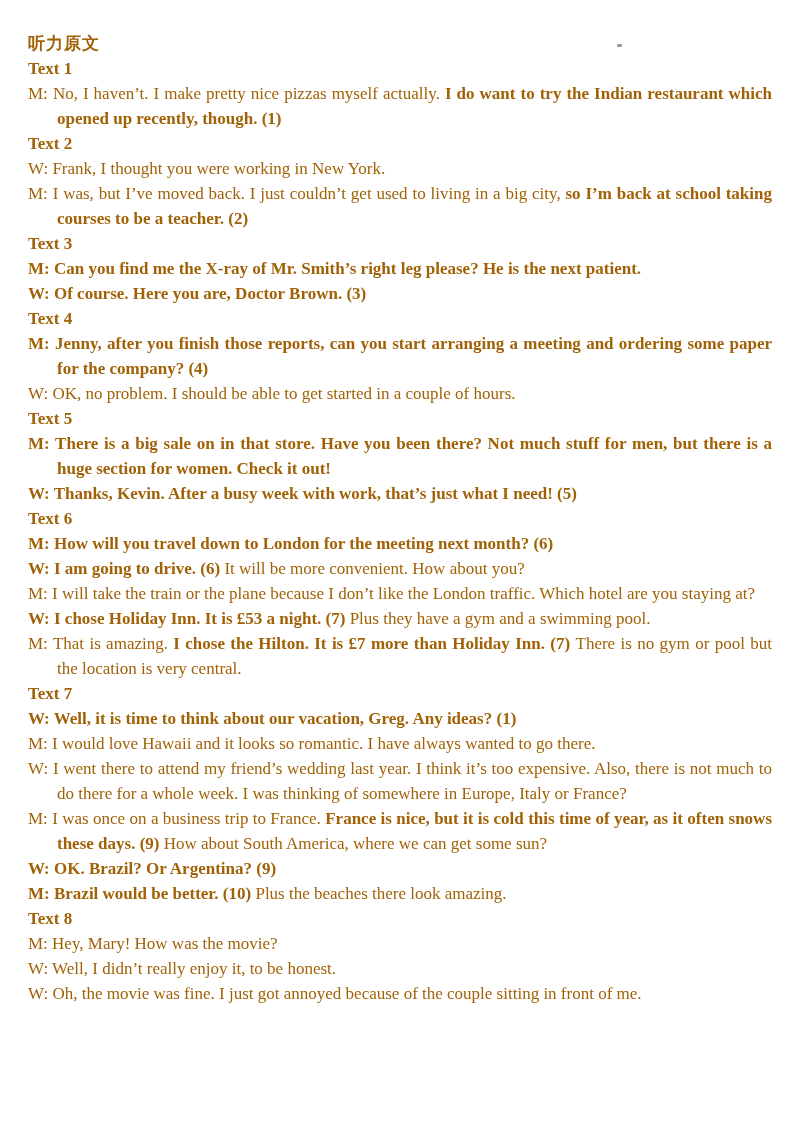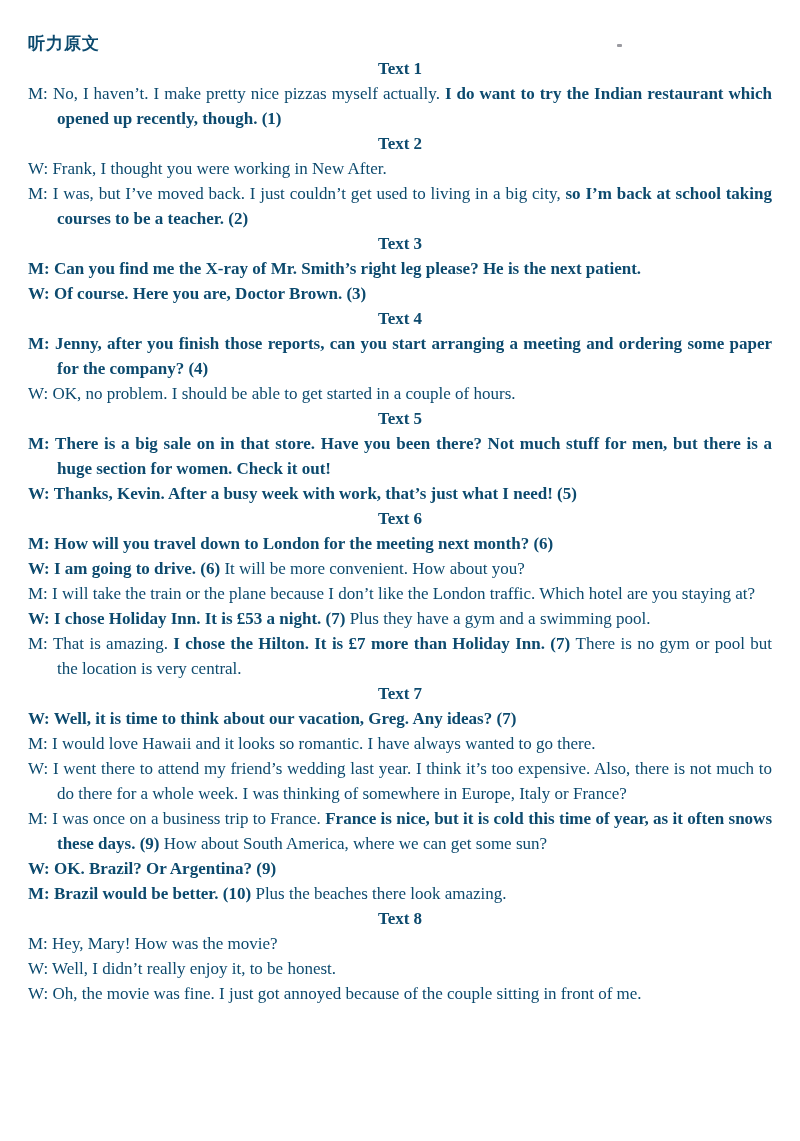--- a/index.html
+++ b/index.html
@@ -14,38 +14,37 @@
   }
   .page {
     position: relative;
     box-sizing: border-box;
     width: 800px;
     height: 1141px;
     padding: 31px 28px 0 28px;
     font-family: "Liberation Serif", "DejaVu Serif", serif;
     font-size: 17px;
     line-height: 25px;
-    color: #0c4a6e;
+    color: #a16207;
   }
   .title {
     margin: 0;
     font-size: 17px;
     font-weight: 600;
     line-height: 25px;
     letter-spacing: 1px;
   }
   .section {
     margin: 0;
   }
   .heading {
     margin: 0;
     font-size: 17px;
     font-weight: bold;
     line-height: 25px;
-    text-align: center;
   }
   .line {
     margin: 0;
     text-align: justify;
     padding-left: 29px;
     text-indent: -29px;
   }
   .speaker {
     font-weight: normal;
   }
@@ -68,21 +67,21 @@
 <div class="page">
   <div class="speck"></div>
   <h1 class="title">听力原文</h1>
   <div id="sections">
       <div class="section">
         <h2 class="heading">Text 1</h2>
         <p class="line"><span class="speaker">M: </span> <span class="seg">No, I haven’t. I make pretty nice pizzas myself actually. </span><span class="seg bold">I do want to try the Indian restaurant which opened up recently, though. (1)</span></p>
       </div>
       <div class="section">
         <h2 class="heading">Text 2</h2>
-        <p class="line"><span class="speaker">W: </span> <span class="seg">Frank, I thought you were working in New After.</span></p>
+        <p class="line"><span class="speaker">W: </span> <span class="seg">Frank, I thought you were working in New York.</span></p>
         <p class="line"><span class="speaker">M: </span> <span class="seg">I was, but I’ve moved back. I just couldn’t get used to living in a big city, </span><span class="seg bold">so I’m back at school taking courses to be a teacher. (2)</span></p>
       </div>
       <div class="section">
         <h2 class="heading">Text 3</h2>
         <p class="line bold-speaker"><span class="speaker">M: </span> <span class="seg bold">Can you find me the X-ray of Mr. Smith’s right leg please? He is the next patient.</span></p>
         <p class="line bold-speaker"><span class="speaker">W: </span> <span class="seg bold">Of course. Here you are, Doctor Brown. (3)</span></p>
       </div>
       <div class="section">
         <h2 class="heading">Text 4</h2>
         <p class="line bold-speaker"><span class="speaker">M: </span> <span class="seg bold">Jenny, after you finish those reports, can you start arranging a meeting and ordering some paper for the company? (4)</span></p>
@@ -96,21 +95,21 @@
       <div class="section">
         <h2 class="heading">Text 6</h2>
         <p class="line bold-speaker"><span class="speaker">M: </span> <span class="seg bold">How will you travel down to London for the meeting next month? (6)</span></p>
         <p class="line bold-speaker"><span class="speaker">W: </span> <span class="seg bold">I am going to drive. (6) </span><span class="seg">It will be more convenient. How about you?</span></p>
         <p class="line"><span class="speaker">M: </span> <span class="seg">I will take the train or the plane because I don’t like the London traffic. Which hotel are you staying at?</span></p>
         <p class="line bold-speaker"><span class="speaker">W: </span> <span class="seg bold">I chose Holiday Inn. It is £53 a night. (7) </span><span class="seg">Plus they have a gym and a swimming pool.</span></p>
         <p class="line"><span class="speaker">M: </span> <span class="seg">That is amazing. </span><span class="seg bold">I chose the Hilton. It is £7 more than Holiday Inn. (7) </span><span class="seg">There is no gym or pool but the location is very central.</span></p>
       </div>
       <div class="section">
         <h2 class="heading">Text 7</h2>
-        <p class="line bold-speaker"><span class="speaker">W: </span> <span class="seg bold">Well, it is time to think about our vacation, Greg. Any ideas? (7)</span></p>
+        <p class="line bold-speaker"><span class="speaker">W: </span> <span class="seg bold">Well, it is time to think about our vacation, Greg. Any ideas? (1)</span></p>
         <p class="line"><span class="speaker">M: </span> <span class="seg">I would love Hawaii and it looks so romantic. I have always wanted to go there.</span></p>
         <p class="line"><span class="speaker">W: </span> <span class="seg">I went there to attend my friend’s wedding last year. I think it’s too expensive. Also, there is not much to do there for a whole week. I was thinking of somewhere in Europe, Italy or France?</span></p>
         <p class="line"><span class="speaker">M: </span> <span class="seg">I was once on a business trip to France. </span><span class="seg bold">France is nice, but it is cold this time of year, as it often snows these days. (9) </span><span class="seg">How about South America, where we can get some sun?</span></p>
         <p class="line bold-speaker"><span class="speaker">W: </span> <span class="seg bold">OK. Brazil? Or Argentina? (9)</span></p>
         <p class="line bold-speaker"><span class="speaker">M: </span> <span class="seg bold">Brazil would be better. (10) </span><span class="seg">Plus the beaches there look amazing.</span></p>
       </div>
       <div class="section">
         <h2 class="heading">Text 8</h2>
         <p class="line"><span class="speaker">M: </span> <span class="seg">Hey, Mary! How was the movie?</span></p>
         <p class="line"><span class="speaker">W: </span> <span class="seg">Well, I didn’t really enjoy it, to be honest.</span></p>

